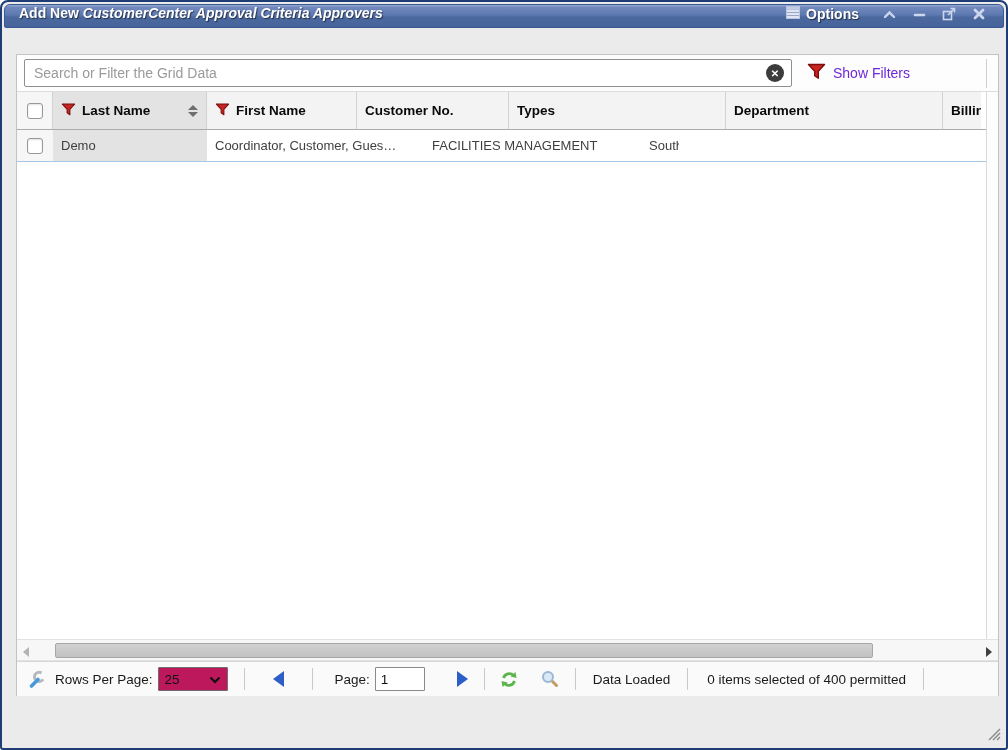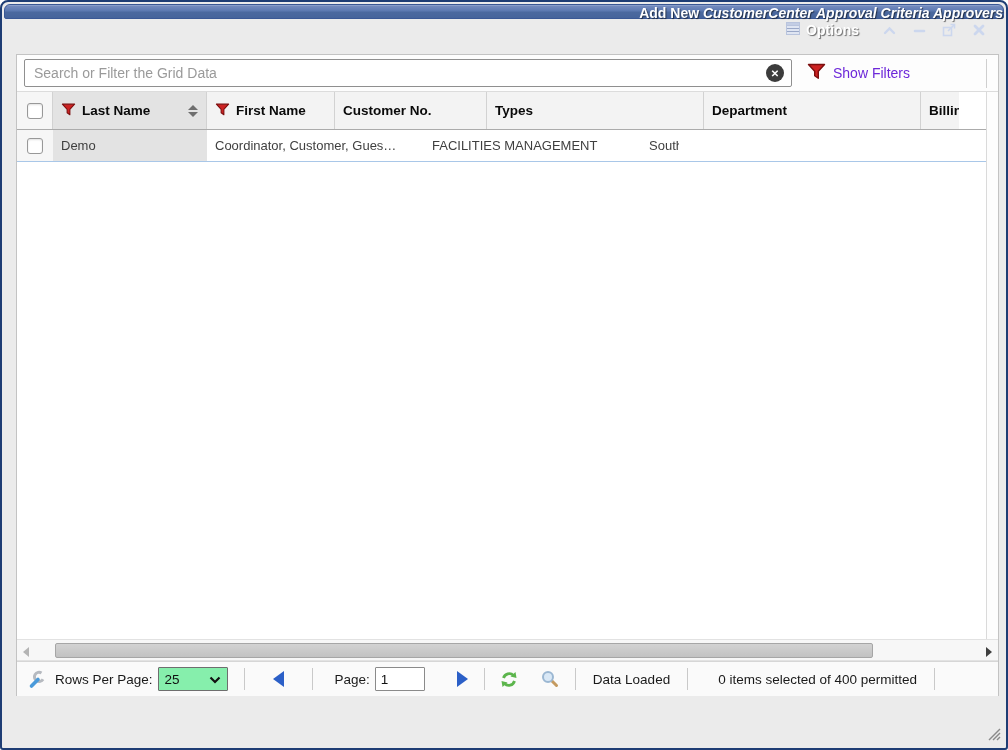--- a/index.html
+++ b/index.html
@@ -6,25 +6,25 @@
   html,body { width:1008px; height:750px; font-family:"Liberation Sans", sans-serif; background:#fff; }
 
   .window {
     position:relative; width:1008px; height:750px;
     background:#ebebeb; border:2px solid #1e3d74;
     border-radius:8px 8px 3px 3px; overflow:hidden;
   }
 
   
   .titlebar {
-    position:absolute; left:2px; right:2px; top:2px; height:15px;
+    position:absolute; left:2px; right:2px; top:2px; height:24px;
     border-radius:6px 6px 2px 2px;
     background:linear-gradient(180deg,#97abd2 0%,#7289bd 10%,#5c79b1 45%,#4b699f 55%,#46649b 100%);
     border:1px solid #3a5895;
-    display:flex; align-items:flex-end; color:#fff;flex-direction:column;
+    display:flex; align-items:flex-start; color:#fff;
   }
   .title { margin-left:14px; font-size:14px; font-weight:bold; text-shadow:1px 1px 1px rgba(0,0,0,.55); white-space:nowrap; }
   .title .em { font-style:italic; }
   .titlebar-right { margin-left:auto; display:flex; align-items:center; }
   .options-btn { display:flex; align-items:center; gap:6px; cursor:default; margin-right:22px; }
   .options-label { font-size:14px; font-weight:bold; text-shadow:1px 1px 1px rgba(0,0,0,.55); }
   .win-ctrl { width:16px; height:14px; margin-right:14px; display:flex; align-items:center; justify-content:center; }
   .win-ctrl:last-child { margin-right:16px; }
   .win-ctrl svg { display:block; }
 
@@ -53,21 +53,21 @@
 
   
   .grid-header { position:absolute; left:0; top:37px; width:970px; height:38px; display:flex; border-bottom:1px solid #ababab; }
   .hcell {
     background:#f3f3f3; border-right:1px solid #d2d2d2; height:100%;
     display:flex; align-items:center; padding-left:8px; gap:6px; overflow:hidden; position:relative;
   }
   .hcell .label { font-size:13.5px; font-weight:bold; color:#0a0a0a; white-space:nowrap; }
   .col-check  { width:36px;  background:#f6f6f6; justify-content:center; padding-left:0; }
   .col-last   { width:154px; background:#e3e3e3; }
-  .col-first  { width:128px; }
+  .col-first  { width:150px; }
   .col-custno { width:152px; }
   .col-types  { width:217px; }
   .col-dept   { width:217px; }
   .col-bill   { width:38px;  border-right:none; }
   .sort-arrows { position:absolute; right:8px; display:flex; flex-direction:column; gap:2px; }
   .sort-arrows .up   { width:0; height:0; border-left:5px solid transparent; border-right:5px solid transparent; border-bottom:5px solid #6e6e6e; }
   .sort-arrows .down { width:0; height:0; border-left:5px solid transparent; border-right:5px solid transparent; border-top:5px solid #6e6e6e; }
 
   .grid-row { position:absolute; left:0; top:75px; width:970px; height:32px; display:flex; border-bottom:1px solid #a9c7e8; background:#fff; }
   .cell { height:100%; display:flex; align-items:center; padding-left:8px; font-size:13px; color:#3f3f3f; white-space:nowrap; overflow:hidden; }
@@ -84,21 +84,21 @@
   .h-thumb { position:absolute; left:38px; top:3px; width:818px; height:15px; background:linear-gradient(180deg,#d2d2d2,#c2c2c2); border:1px solid #a6a6a6; border-radius:2px; cursor:pointer; }
 
   
   .grid-footer {
     position:absolute; left:0; top:606px; right:0; height:35px;
     background:#fafafa; border-top:1px solid #d6d6d6;
     display:flex; align-items:center; font-size:13.5px; color:#1a1a1a;
   }
   .f-sep { width:1px; height:22px; background:#c9c9c9; }
   .select-box {
-    width:70px; height:24px; background:#86efac; border:1px solid #6e6e6e; border-radius:1px;
+    width:70px; height:24px; background:#be185d; border:1px solid #6e6e6e; border-radius:1px;
     display:flex; align-items:center; padding:0 6px; cursor:pointer;
   }
   .select-box .val { font-size:13.5px; color:#111; flex:1; }
   .page-input { width:50px; height:24px; border:1px solid #8a8a8a; border-radius:1px; font-size:13.5px; padding:0 5px; color:#111; font-family:"Liberation Sans",sans-serif; }
   .pg-prev { width:0; height:0; border-top:8px solid transparent; border-bottom:8px solid transparent; border-right:11px solid #2b5fc7; cursor:pointer; }
   .pg-next { width:0; height:0; border-top:8px solid transparent; border-bottom:8px solid transparent; border-left:11px solid #2b5fc7; cursor:pointer; }
   .icon-btn { display:flex; align-items:center; justify-content:center; cursor:pointer; }
 
   
   .actions { position:absolute; right:33px; bottom:9px; display:flex; gap:5px; }
@@ -269,21 +269,21 @@
       </span>
       <span class="icon-btn" style="margin-left:22px;">
         <svg width="18" height="18" viewBox="0 0 18 18">
             <line x1="10.5" y1="10.5" x2="15.5" y2="15.5" stroke="#c49a5f" stroke-width="3" stroke-linecap="round"></line>
             <circle cx="7" cy="7" r="5" fill="#d9e8f6" stroke="#9bb7d2" stroke-width="2"></circle>
           </svg>
       </span>
       <div class="f-sep" style="margin-left:16px;"></div>
       <span style="margin-left:17px;">Data Loaded</span>
       <div class="f-sep" style="margin-left:17px;"></div>
-      <span style="margin-left:30px;">0 items selected of 400 permitted</span>
+      <span style="margin-left:19px;">0 items selected of 400 permitted</span>
       <div class="f-sep" style="margin-left:17px;"></div>
     </div>
   </div>
 
 
   <div class="resize-grip">
     <svg width="16" height="16" viewBox="0 0 16 16">
         <line x1="4" y1="15" x2="15" y2="4" stroke="#8a8a8a" stroke-width="1.4"></line>
         <line x1="8" y1="15" x2="15" y2="8" stroke="#8a8a8a" stroke-width="1.4"></line>
         <line x1="12" y1="15" x2="15" y2="12" stroke="#8a8a8a" stroke-width="1.4"></line>

